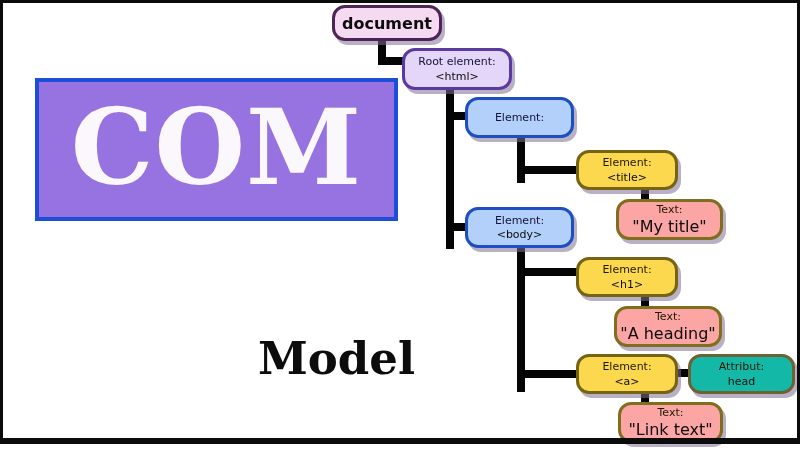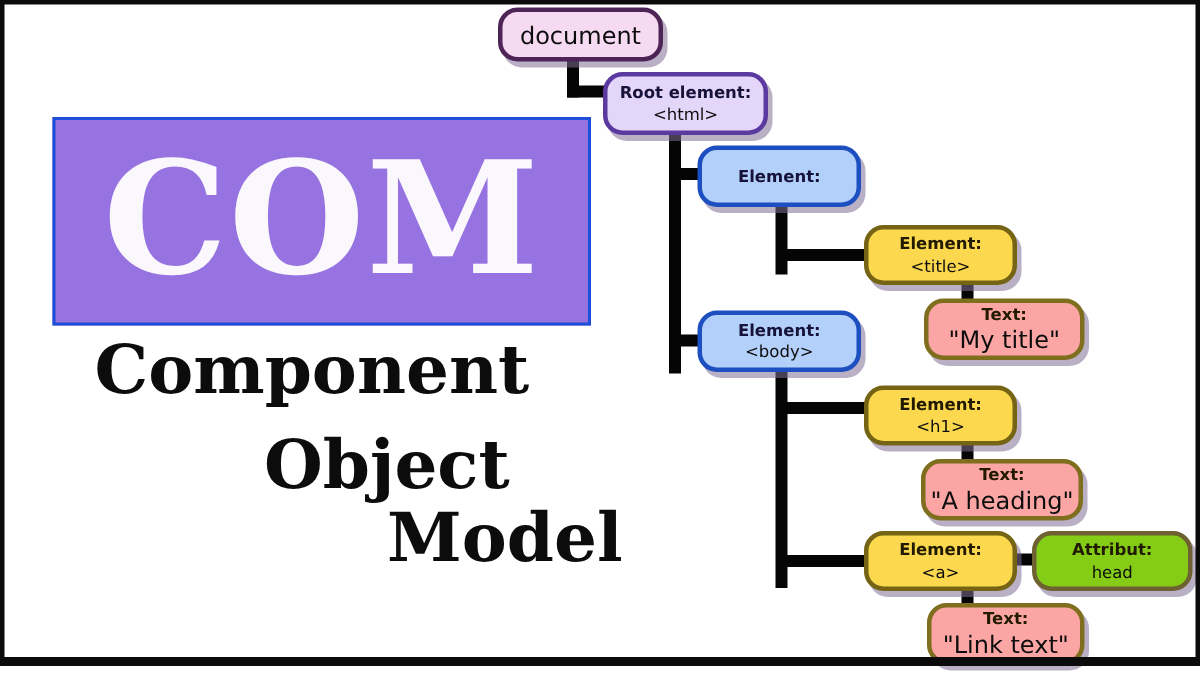--- a/index.html
+++ b/index.html
@@ -9,21 +9,21 @@
   }
   .stage { position:relative; width:800px; height:450px; overflow:hidden; background:#fff; }
   .frame {
     position:absolute; left:0; top:0; width:794px; height:435px;
     border:3px solid #0b0b0b; border-bottom-width:6px; z-index:30; pointer-events:none;
   }
 
   
   .com-badge {
     position:absolute; left:35px; top:78px; width:355px; height:135px;
-    background:#9673e0; border:2px solid #1d4ed8;
+    background:#9673e0; border:4px solid #1d4ed8;
     display:flex; align-items:center; justify-content:center; z-index:2;
   }
   .com-acronym {
     color:#faf8fc; font-family:"DejaVu Serif", "Liberation Serif", serif;
     font-weight:bold; font-size:104px; line-height:1; letter-spacing:1px;
     transform:translateY(-2px);
   }
   .brand-line {
     position:absolute; color:#0c0c0c; z-index:2;
     font-family:"DejaVu Serif", "Liberation Serif", serif;
@@ -34,29 +34,29 @@
   .brand-line.l3 { left:258px; top:336px; }
 
   
   .node {
     position:absolute; z-index:5; box-sizing:border-box;
     border-radius:13px; border:3px solid #333; background:#eee;
     display:flex; flex-direction:column; align-items:center; justify-content:center;
     text-align:center; box-shadow:3px 4px 0 rgba(128,112,152,0.55);
     line-height:1.2;
   }
-  .node .lbl { font-size:11px; font-weight:bold; color:#16123a; }
+  .node .lbl { font-size:11px; font-weight:normal; color:#16123a; }
   .node .val { font-size:11px; color:#0d0d0d; margin-top:1px; white-space:nowrap; }
 
-  .pink   { background:#f6daf2; border-color:#4e2456; }
+  .pink   { background:#f6daf2; border-color:#4e2456;font-weight:bold; }
   .lav    { background:#e3d6f8; border-color:#5b3aa0; }
   .blue   { background:#b2d0fa; border-color:#1d4fc0; }
   .yellow { background:#fbd84e; border-color:#756414; }
   .tan    { background:#fca5a5; border-color:#7e6e1e; }
-  .gray   { background:#84cc16; border-color:#6e6233; }
+  .gray   { background:#14b8a6; border-color:#6e6233; }
   .yellow .lbl, .tan .lbl, .gray .lbl { color:#211a00; }
 
   .n-document { left:332px; top:5px;   width:110px; height:36px; }
   .n-document .val { font-size:16px; }
   .n-html     { left:402px; top:48px;  width:110px; height:42px; }
   .n-head     { left:465px; top:97px;  width:109px; height:41px; }
   .n-body     { left:465px; top:207px; width:109px; height:41px; }
   .n-title    { left:576px; top:150px; width:102px; height:40px; }
   .n-mytitle  { left:616px; top:199px; width:107px; height:41px; }
   .n-h1       { left:576px; top:257px; width:102px; height:40px; }
@@ -85,22 +85,20 @@
 </style>
 </head>
 <body>
 
 <div class="stage">
   <div class="frame"></div>
 
   <div class="com-badge">
     <div class="com-acronym">COM</div>
   </div>
-  <div class="brand-line l1">Component</div>
-  <div class="brand-line l2">Object</div>
   <div class="brand-line l3">Model</div>
 
   <div class="conn c-doc-v"></div>
   <div class="conn c-doc-h"></div>
   <div class="conn c-html-trunk"></div>
   <div class="conn c-head-stub"></div>
   <div class="conn c-body-stub"></div>
   <div class="conn c-head-trunk"></div>
   <div class="conn c-title-stub"></div>
   <div class="conn c-title-text"></div>

